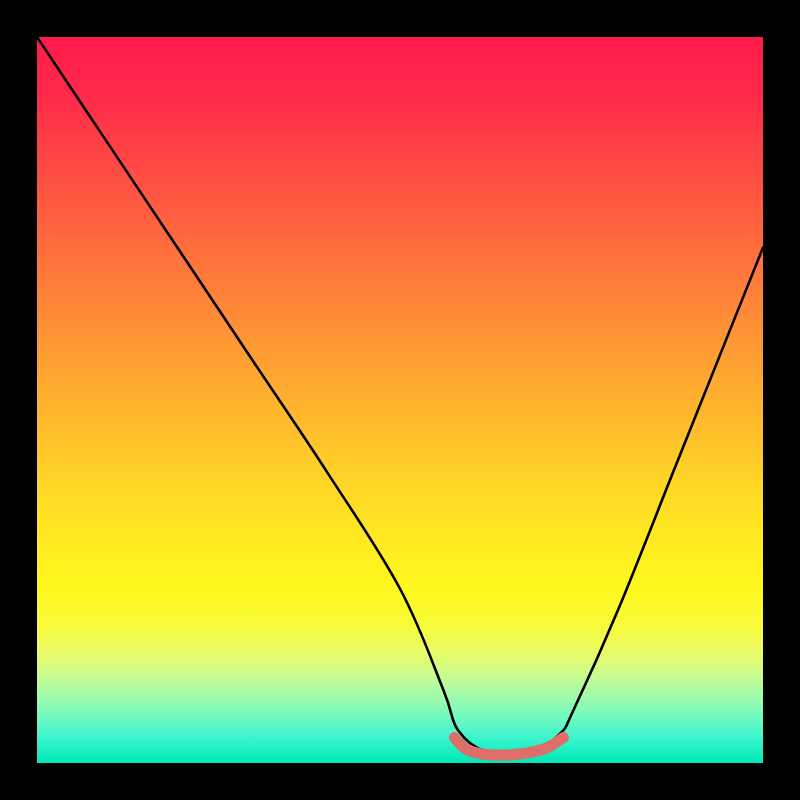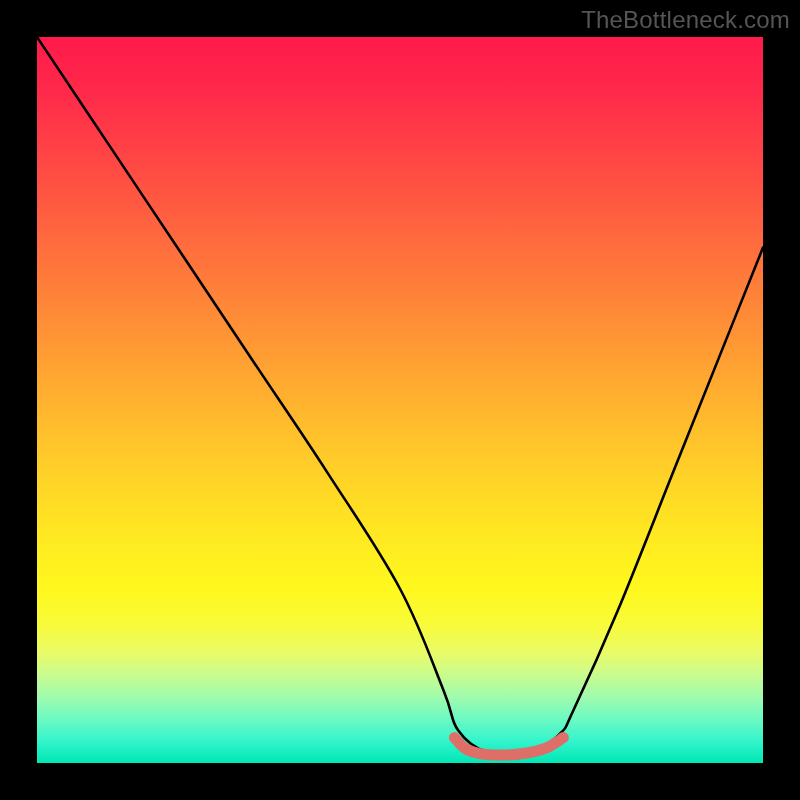--- a/index.html
+++ b/index.html
@@ -62,21 +62,20 @@
     position: absolute;
     inset: 0;
     width: 100%;
     height: 100%;
   }
 </style>
 </head>
 <body>
 
 <div class="frame">
-  <div class="watermark">TheBottleneck.com</div>
   <div class="plot-area">
     <div class="gradient"></div>
     <svg class="curve" viewBox="0 0 726 726" preserveAspectRatio="none">
       <path id="curve-path" fill="none" stroke="#000" stroke-width="2.6" stroke-linecap="round" stroke-linejoin="round" d="M 0.00 0.00 C 13.07 19.60, 46.46 69.70, 72.60 108.90 C 98.74 148.10, 119.06 178.60, 145.20 217.80 C 171.34 257.00, 191.66 287.50, 217.80 326.70 C 243.94 365.90, 264.26 395.09, 290.40 435.60 C 316.54 476.11, 342.09 512.56, 363.00 551.76 C 383.91 590.96, 396.11 627.92, 406.56 653.40 C 417.01 678.88, 413.24 682.22, 421.08 693.33 C 428.92 704.44, 437.05 711.19, 450.12 715.11 C 463.19 719.03, 480.61 718.38, 493.68 715.11 C 506.75 711.84, 514.88 704.80, 522.72 696.96 C 530.56 689.12, 526.79 693.77, 537.24 671.55 C 547.69 649.33, 562.50 617.32, 580.80 573.54 C 599.10 529.76, 617.97 480.61, 638.88 428.34 C 659.79 376.07, 681.28 322.34, 696.96 283.14 C 712.64 243.94, 720.77 223.61, 726.00 210.54"></path>
       <path id="base-path" fill="none" stroke="#dd6e68" stroke-width="11" stroke-linecap="round" stroke-linejoin="round" d="M 417.45 700.59 C 419.41 702.55, 423.77 708.61, 428.34 711.48 C 432.91 714.35, 436.33 715.39, 442.86 716.56 C 449.39 717.74, 456.80 718.01, 464.64 718.01 C 472.48 718.01, 478.58 717.74, 486.42 716.56 C 494.26 715.39, 501.01 714.35, 508.20 711.48 C 515.39 708.61, 523.08 702.55, 526.35 700.59"></path>
     </svg>
   </div>
 </div>
 
 </body></html>

